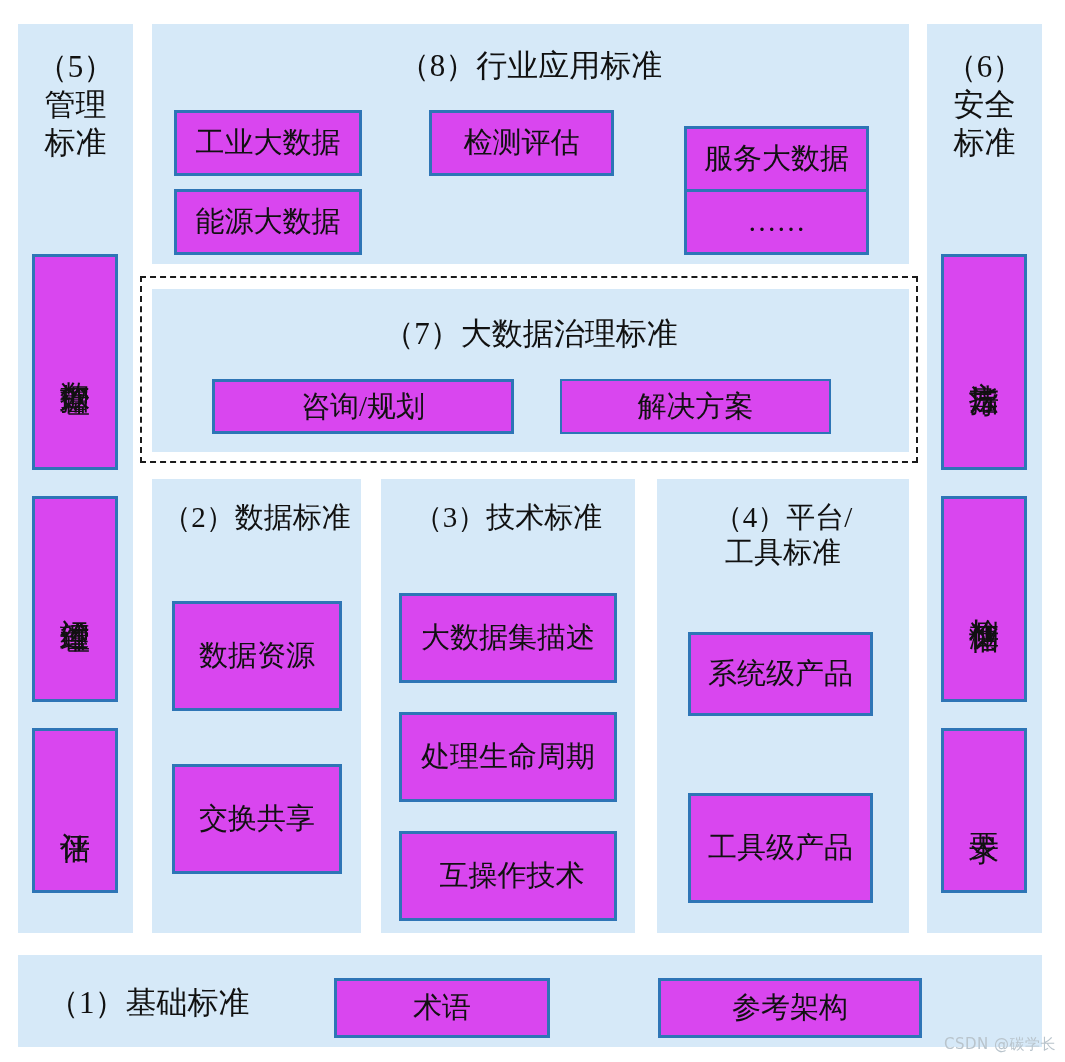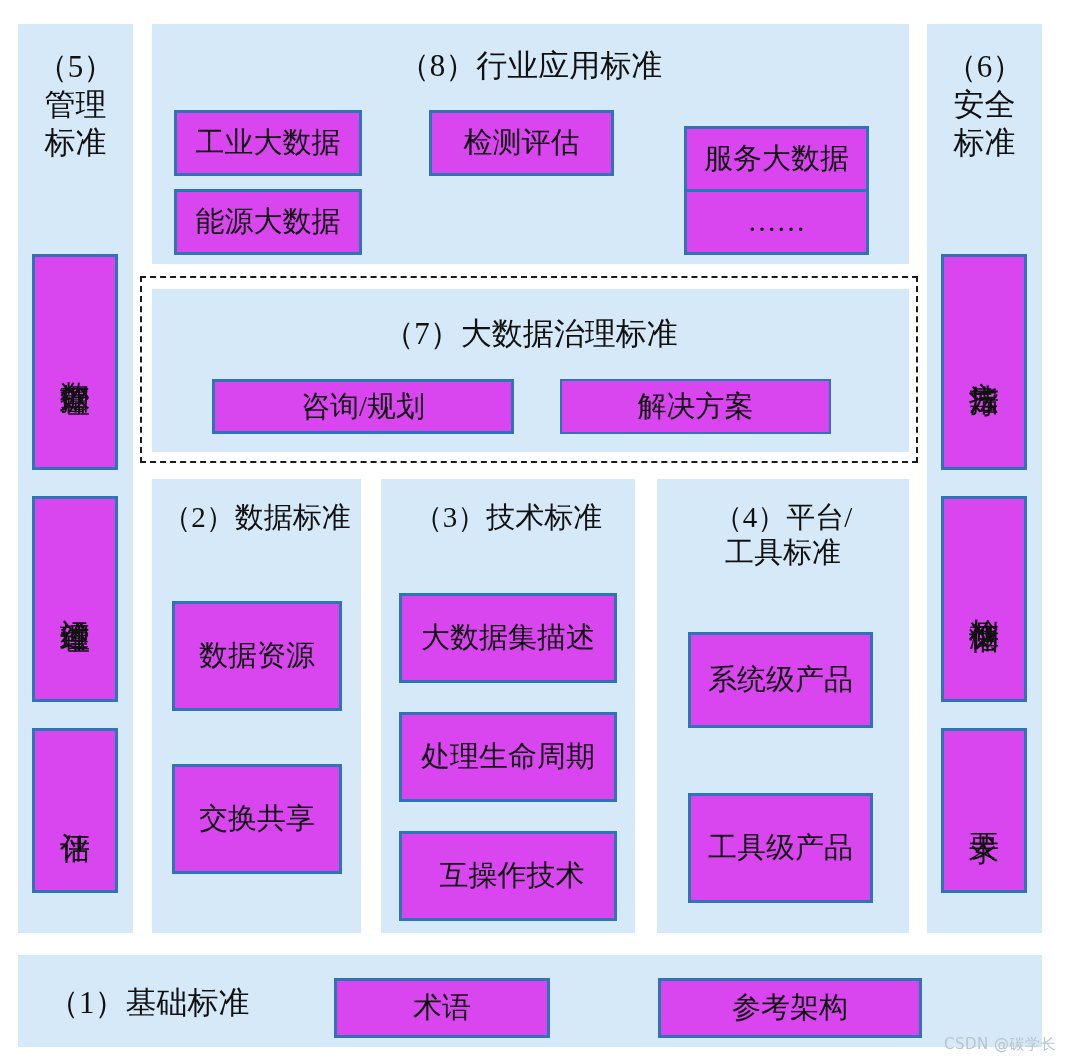--- a/index.html
+++ b/index.html
@@ -178,21 +178,21 @@
   </div>
   <div class="wbox fs-box" style="left:399px; top:831px; width:218px; height:90px;padding-left:8px;">
     <span>互操作技术</span>
   </div>
 
   <div class="panel" style="left:657px; top:479px; width:252px; height:454px;"></div>
 
   <div class="ttl fs-subttl" style="left:657px; top:500px; width:252px;">（4）平台/
 工具标准</div>
 
-  <div class="wbox fs-box" style="left:688px; top:632px; width:185px; height:96px;">
+  <div class="wbox fs-box" style="left:688px; top:632px; width:185px; height:84px;">
     <span>系统级产品</span>
   </div>
   <div class="wbox fs-box" style="left:688px; top:793px; width:185px; height:110px;">
     <span>工具级产品</span>
   </div>
 
   <div class="panel" style="left:18px; top:955px; width:1024px; height:92px;"></div>
 
   <div class="ttl fs-title" style="left:48px; top:984px; width:280px; text-align:left;">（1）基础标准</div>
 

